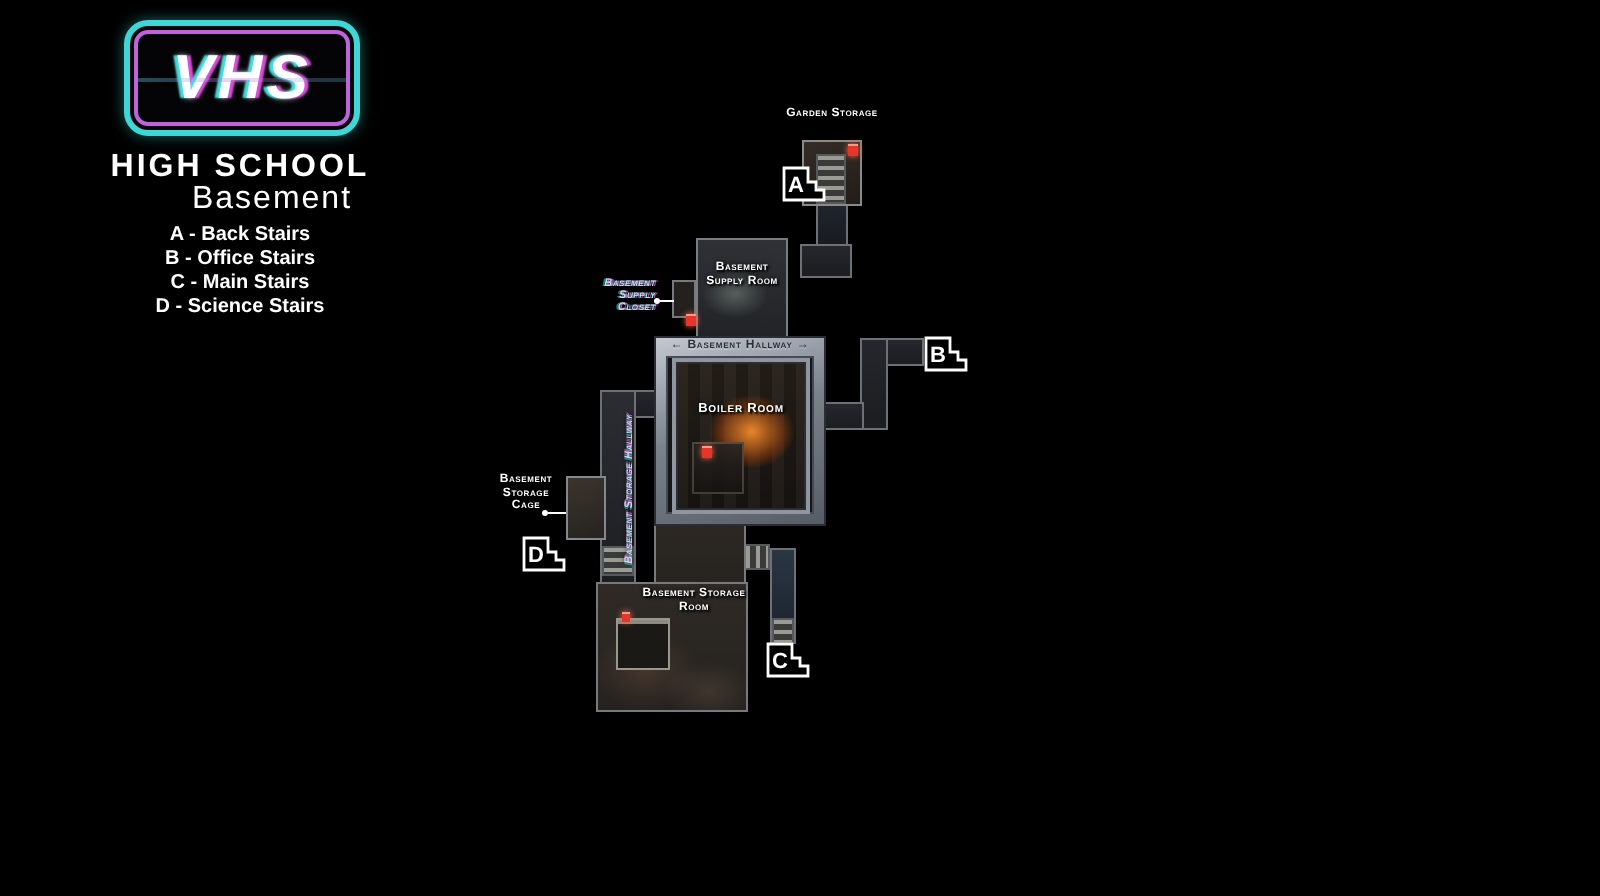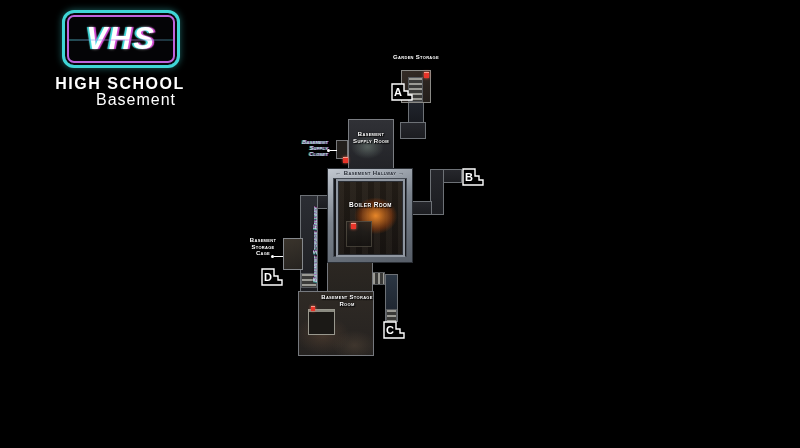--- a/index.html
+++ b/index.html
@@ -96,20 +96,26 @@
 </head>
 <body>
 <div id="screen">
 
   <div class="logo">
     <span class="logo-text">VHS</span>
     <div class="logo-glitch"></div>
   </div>
   <div class="title">HIGH SCHOOL</div>
   <div class="subtitle">Basement</div>
+  <div class="legend">
+    <div>A - Back Stairs</div>
+    <div>B - Office Stairs</div>
+    <div>C - Main Stairs</div>
+    <div>D - Science Stairs</div>
+  </div>
 
   <div class="cor cor-a1"></div>
   <div class="cor cor-a2"></div>
   <div class="cor cor-b-top"></div>
   <div class="cor cor-b-vert"></div>
   <div class="cor cor-b-conn"></div>
   <div class="cor cor-l-conn"></div>
   <div class="cor cor-l-vert"></div>
   <div class="stairs-strip" style="left:301px;top:273px;width:16px;height:15px;"></div>
   <div class="cor cor-c-conn stairs-strip h" style="position:absolute;"></div>

